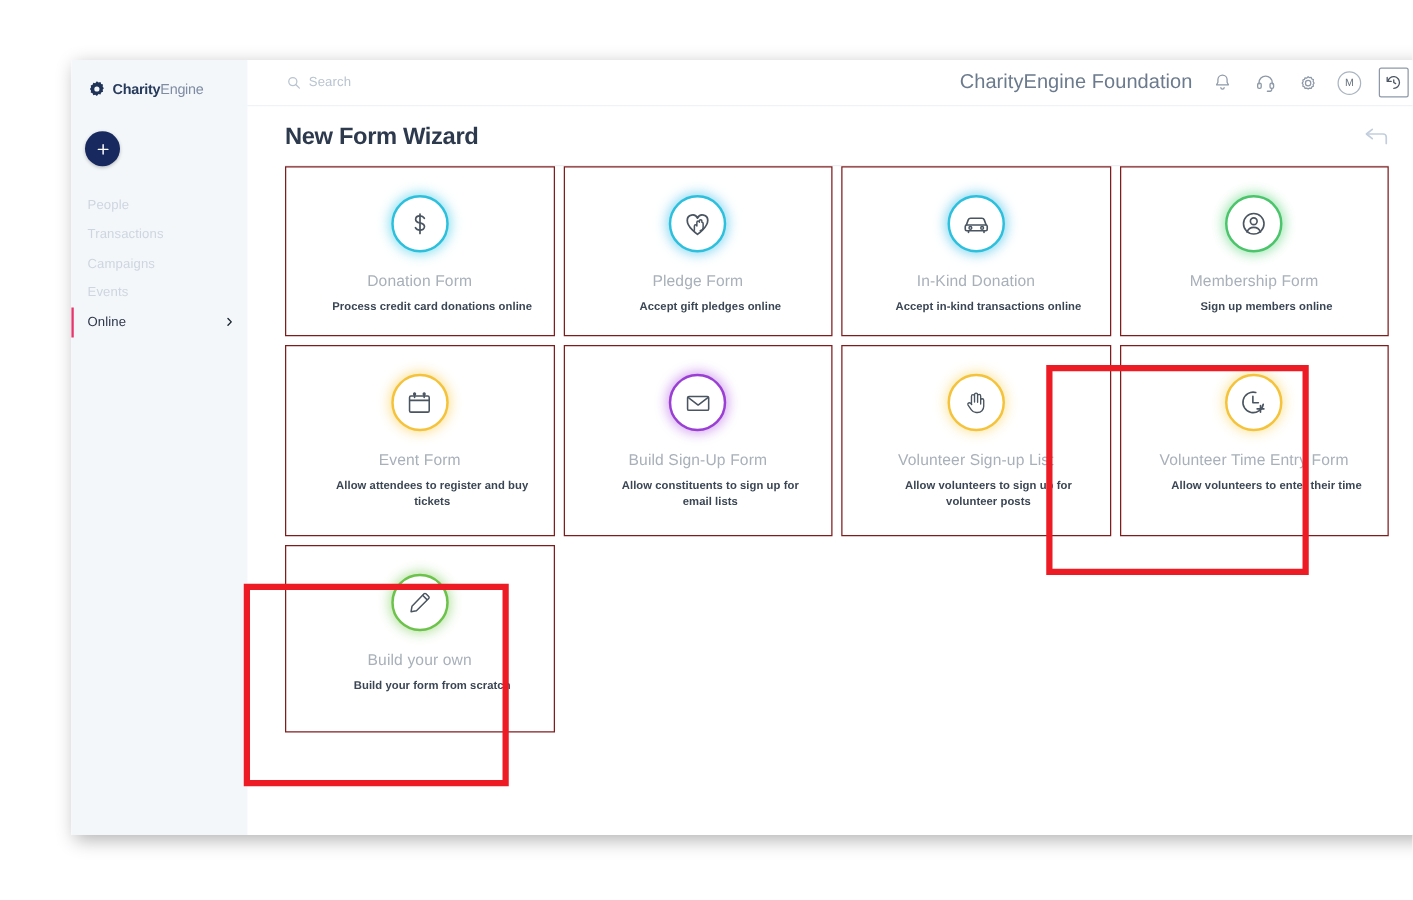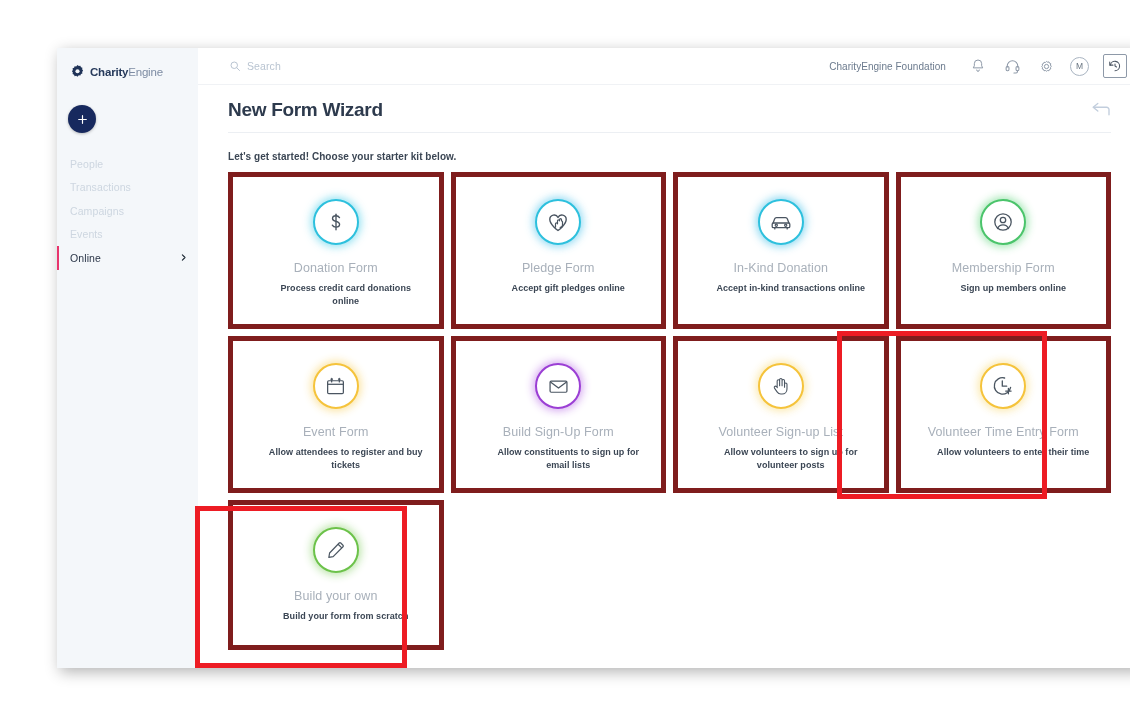--- a/index.html
+++ b/index.html
@@ -118,24 +118,24 @@
     color: #b9c4d1;
     letter-spacing: 0.1px;
   }
   .topbar-right {
     margin-left: auto;
     display: flex;
     align-items: center;
     gap: 14px;
   }
   .org-name {
-    font-size: 10px;
+    font-size: 16px;
     color: #6b7a8d;
     letter-spacing: 0.05px;
-    margin-right: 8px;
+    margin-right: 0;
   }
   .ico-btn {
     width: 20px; height: 20px;
     display: flex; align-items: center; justify-content: center;
     cursor: pointer; background: none; border: none; padding: 0;
   }
   .avatar {
     width: 19px; height: 19px;
     border-radius: 50%;
     border: 1px solid #aab5c2;
@@ -183,21 +183,21 @@
 
   
   .grid-wrap { padding: 0 30px 0 30px; position: relative; }
   .grid {
     display: grid;
     grid-template-columns: repeat(4, 1fr);
     gap: 7px;
   }
   .card {
     background: #fff;
-    border: 5px solid #7f1d1d;
+    border: 1px solid #7f1d1d;
     display: flex;
     flex-direction: column;
     align-items: center;
     padding: 22px 14px 16px 14px;
     cursor: pointer;
   }
   .card.r1 { min-height: 131px; }
   .card.r2 { min-height: 153px; }
   .card.r3 { min-height: 150px; }
   .card.empty { border: none; background: transparent; cursor: default; }
@@ -338,21 +338,20 @@
     <div class="page-head">
       <div class="page-title-row">
         <h1 class="page-title">New Form Wizard</h1>
         <button class="back-btn">
           <svg width="20" height="16" viewBox="0 0 24 20">
             <path d="M22 16V9.5a3 3 0 00-3-3H3" fill="none" stroke="#c2cedd" stroke-width="1.7" stroke-linecap="round"></path>
             <path d="M8 1.8L2.2 6.5 8 11.2" fill="none" stroke="#c2cedd" stroke-width="1.7" stroke-linecap="round" stroke-linejoin="round"></path>
           </svg>
         </button>
       </div>
-      <div class="subtitle">Let's get started! Choose your starter kit below.</div>
     </div>
 
     <div class="grid-wrap">
       <div class="grid">
 
         <div class="card r1">
           <div class="icon-circle" style="border-color:#2dc0dd; box-shadow:0 0 9px 2px rgba(127,220,238,0.85);">
             <svg width="22" height="22" viewBox="0 0 24 24">
               <path d="M12 3.5v17" stroke="#4a5561" stroke-width="1.5" stroke-linecap="round"></path>
               <path d="M15.8 7.2c-.8-1.3-2.2-2-3.8-2-2.1 0-3.8 1.2-3.8 3s1.7 2.6 3.8 3.1c2.1.5 3.9 1.3 3.9 3.2 0 1.9-1.8 3.1-3.9 3.1-1.8 0-3.3-.8-4-2.2" fill="none" stroke="#4a5561" stroke-width="1.5" stroke-linecap="round"></path>

